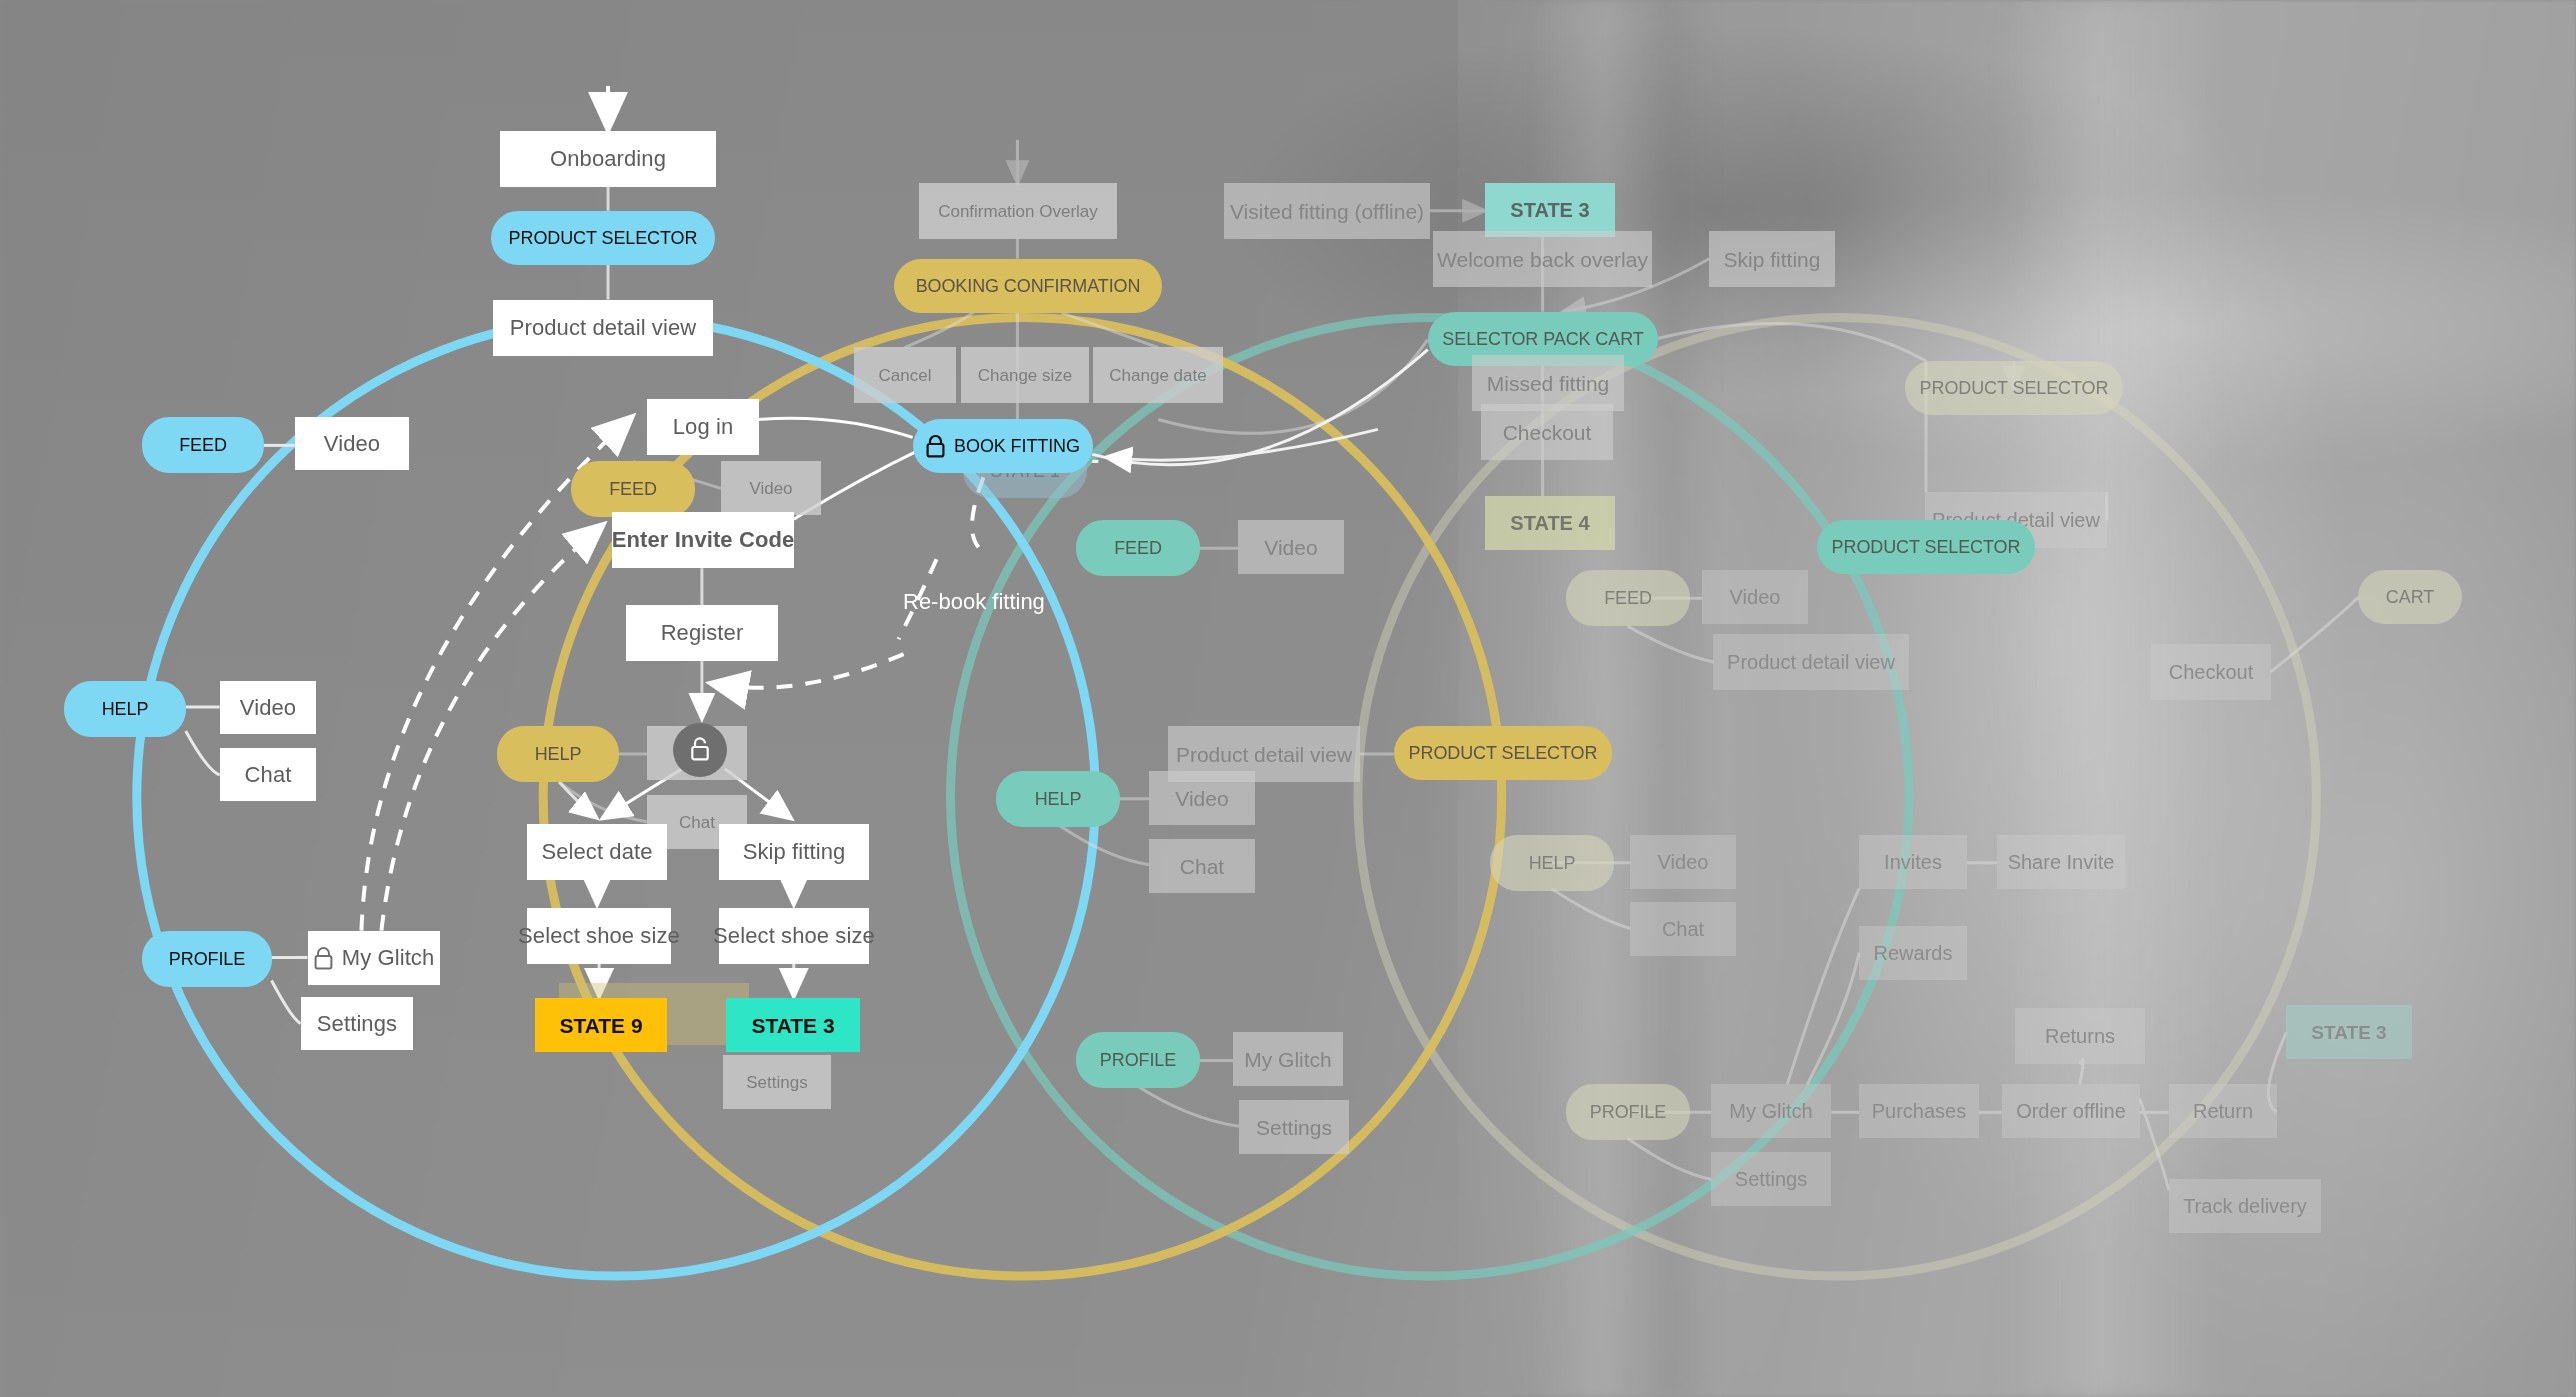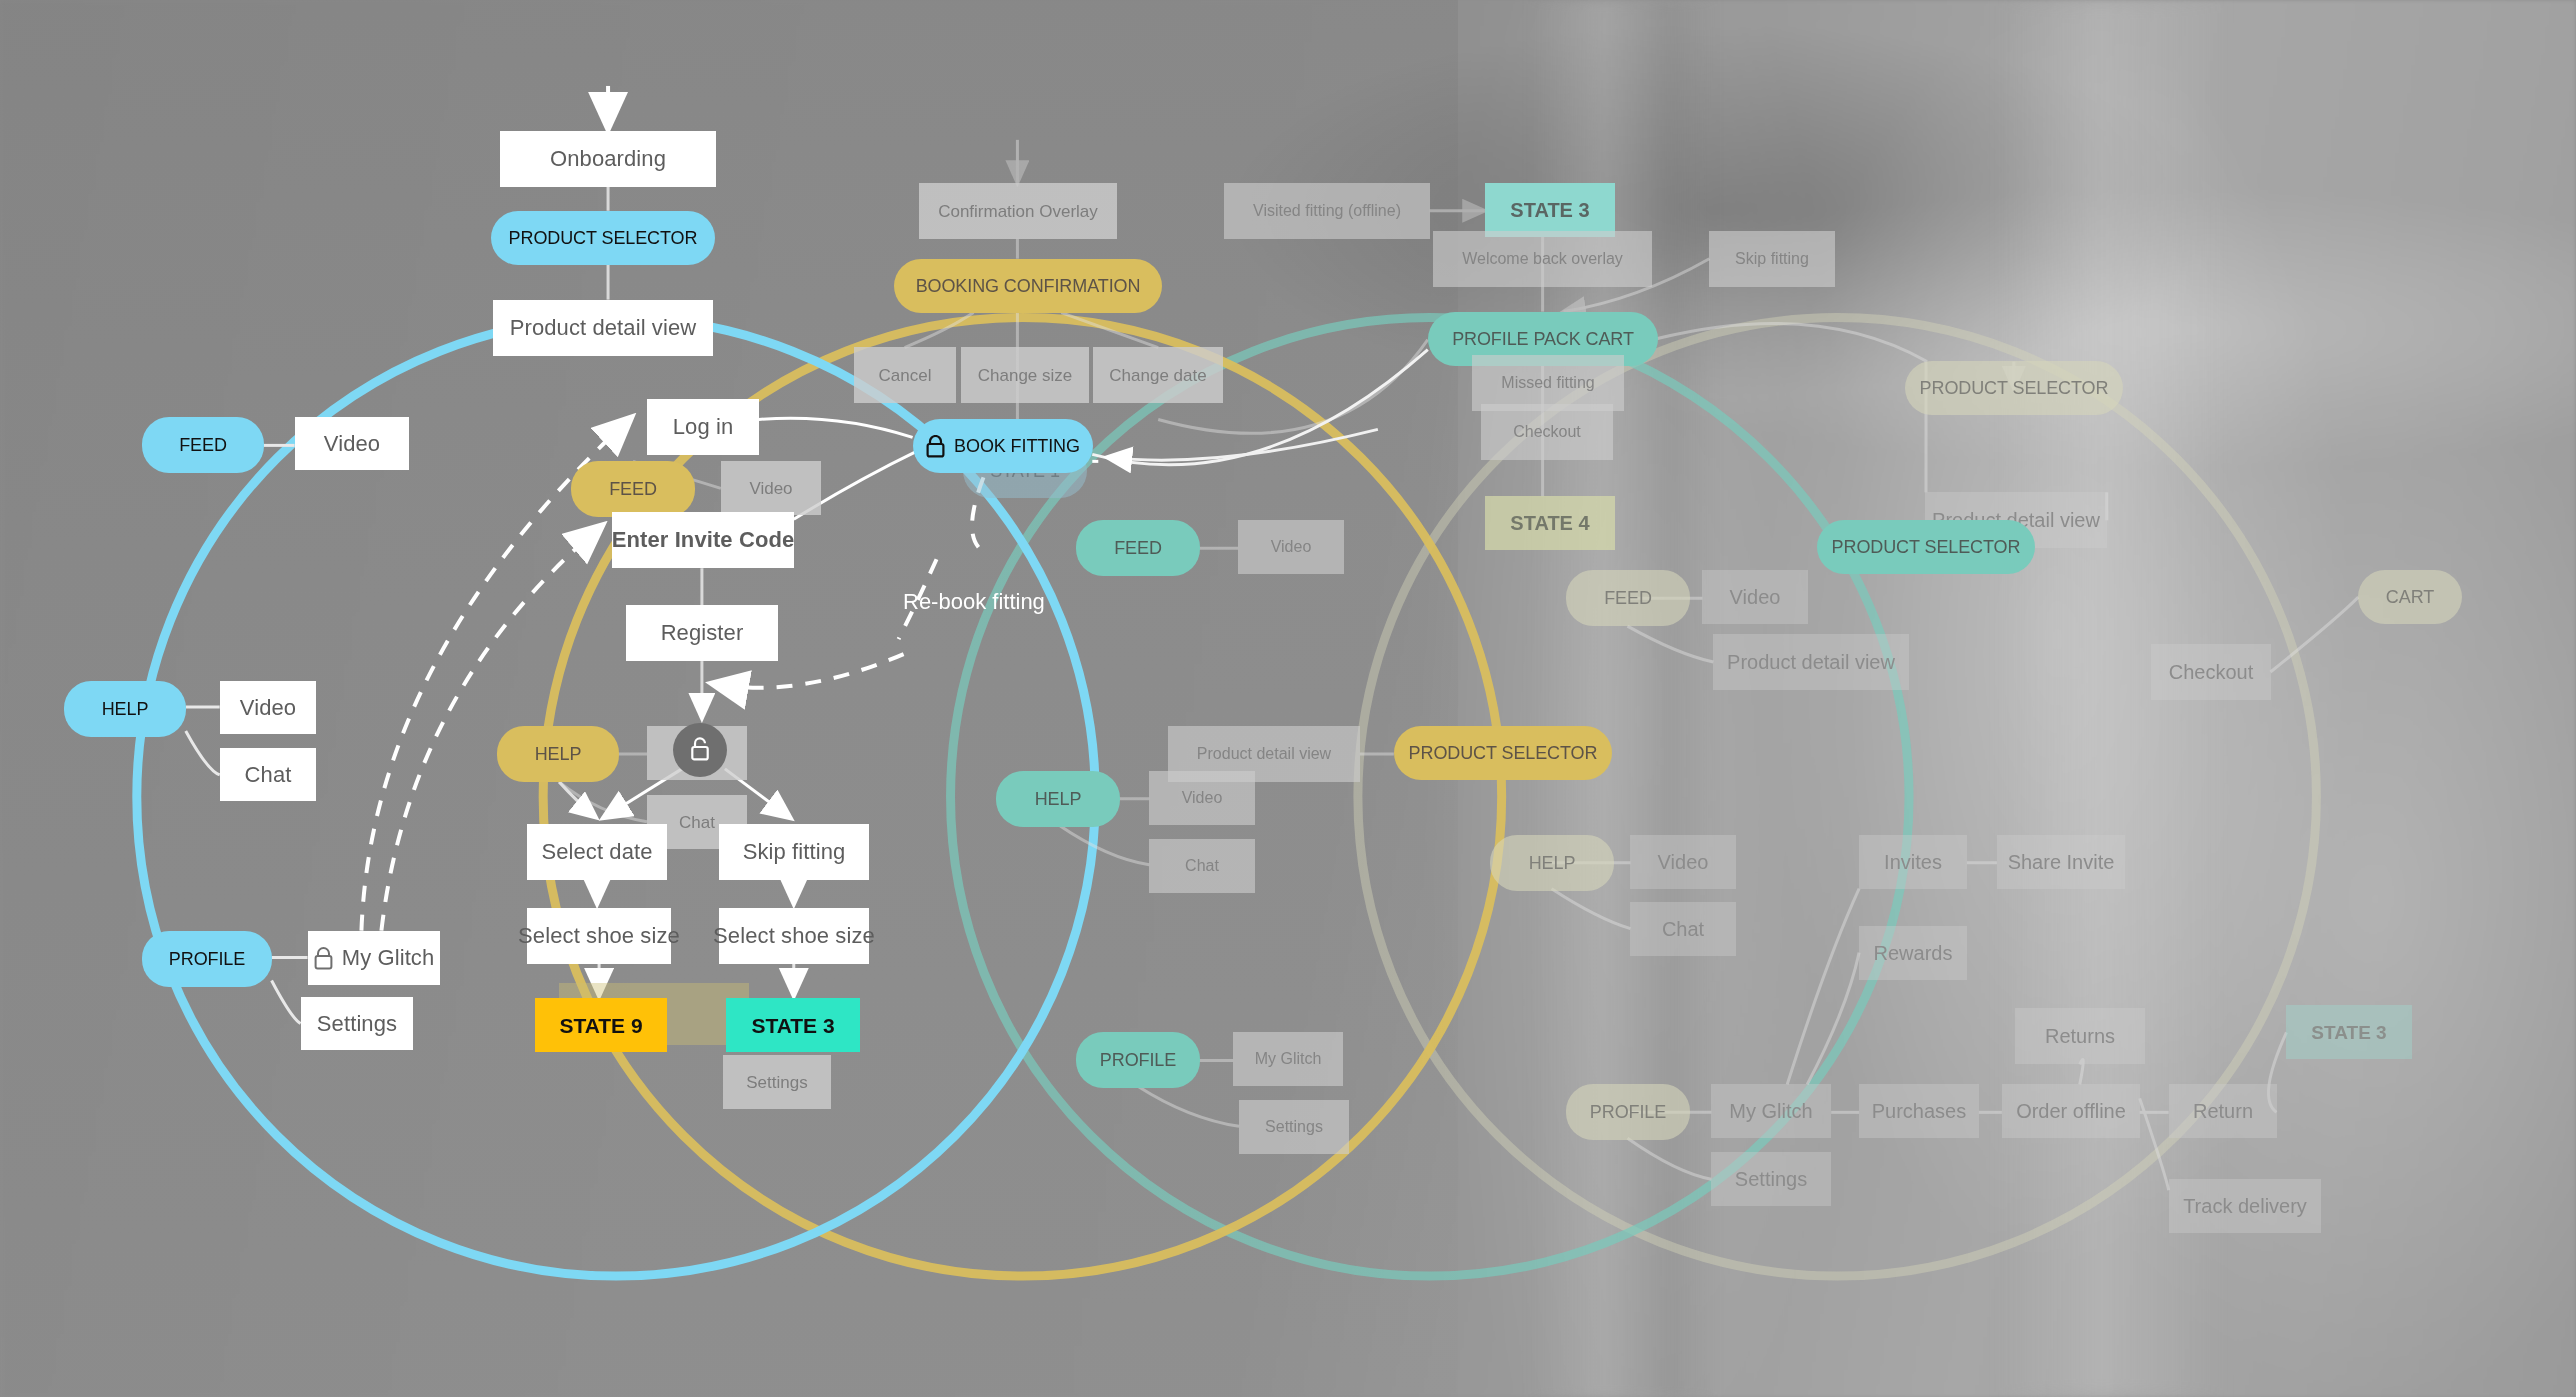--- a/index.html
+++ b/index.html
@@ -92,21 +92,21 @@
 
   
   .chip-s2 { background: #ffc107; color: #111111; font-weight: 700; font-size: 21px; }
   .chip-s3 { background: #2ee6c5; color: #111111; font-weight: 700; font-size: 21px; }
   .chip-s3f { background: #8ed8cf; color: #5a6663; font-weight: 700; font-size: 20px; }
   .chip-s4f { background: rgba(214,218,170,.72); color: #74786a; font-weight: 700; font-size: 20px; }
   .chip-s3ff { background: rgba(160,216,208,.42); color: #8b8f8c; font-weight: 700; font-size: 19px; }
 
   
   .n-grey  { background: rgba(205,205,205,.80); color: #7d7d7d; font-size: 17px; }
-  .n-grey2 { background: rgba(205,205,205,.62); color: #858585; font-size: 16px; }
+  .n-grey2 { background: rgba(205,205,205,.62); color: #858585; font-size: 21px; }
   .n-grey3 { background: rgba(205,205,205,.40); color: #8c8c8c; font-size: 20px; }
 
   
   .annot {
     position: absolute;
     color: #ffffff;
     font-size: 22px;
     white-space: nowrap;
     z-index: 7;
   }
@@ -263,21 +263,21 @@
   <div class="node chip-s3f" style="left:1485px;top:183px;width:130px;height:54px;">
       <span class="lbl">STATE 3</span>
     </div>
   <div class="node n-grey2" style="left:1433px;top:231px;width:219px;height:56px;">
       <span class="lbl">Welcome back overlay</span>
     </div>
   <div class="node n-grey2" style="left:1709px;top:231px;width:126px;height:56px;">
       <span class="lbl">Skip fitting</span>
     </div>
   <div class="node n-head s3-head" style="left:1428px;top:312px;width:230px;height:54px;">
-      <span class="lbl">PROFILE PACK CART</span>
+      <span class="lbl">SELECTOR PACK CART</span>
     </div>
   <div class="node n-grey2" style="left:1472px;top:355px;width:152px;height:56px;">
       <span class="lbl">Missed fitting</span>
     </div>
   <div class="node n-grey2" style="left:1481px;top:404px;width:132px;height:56px;">
       <span class="lbl">Checkout</span>
     </div>
   <div class="node chip-s4f" style="left:1485px;top:496px;width:130px;height:54px;">
       <span class="lbl">STATE 4</span>
     </div>

